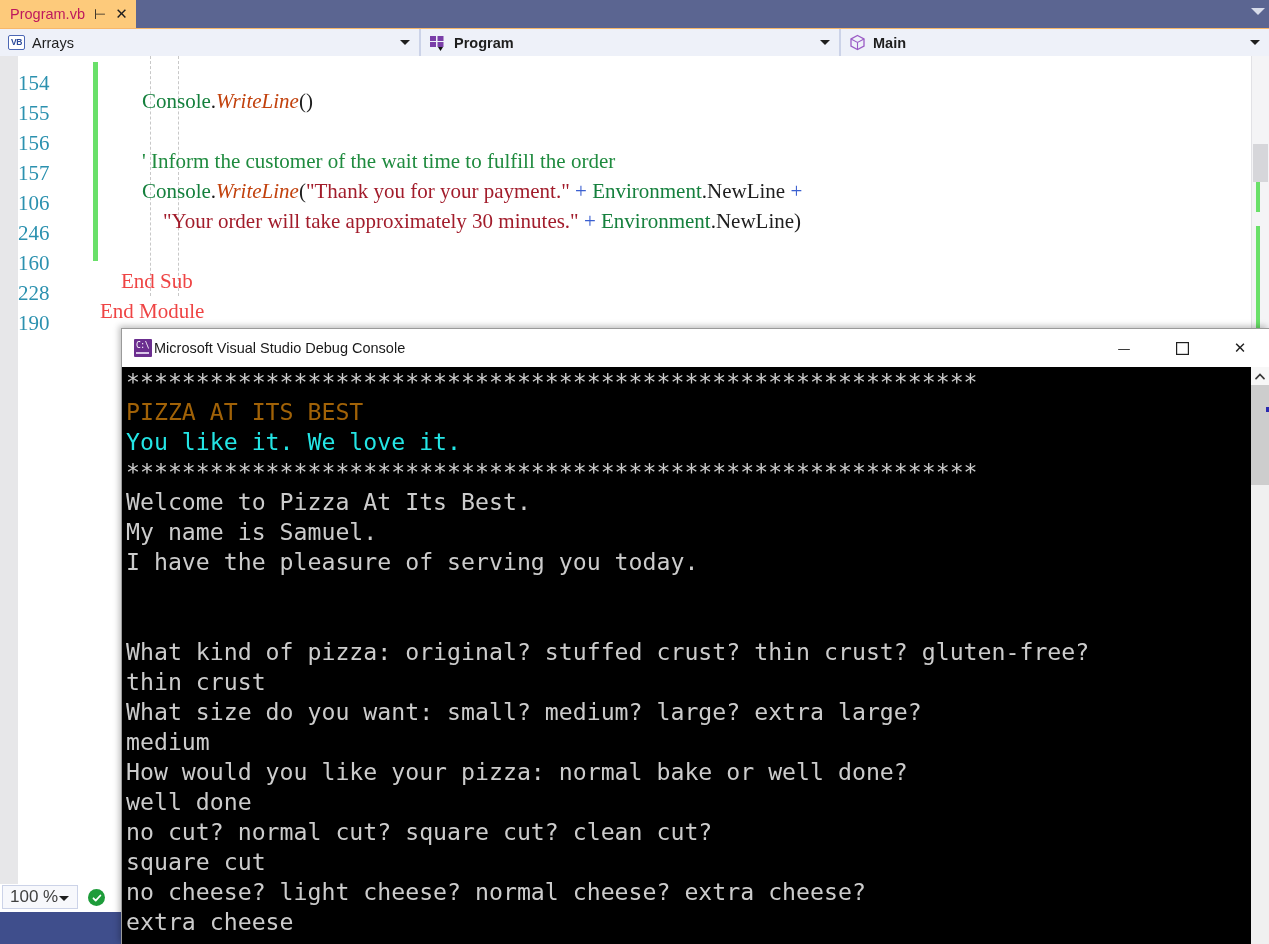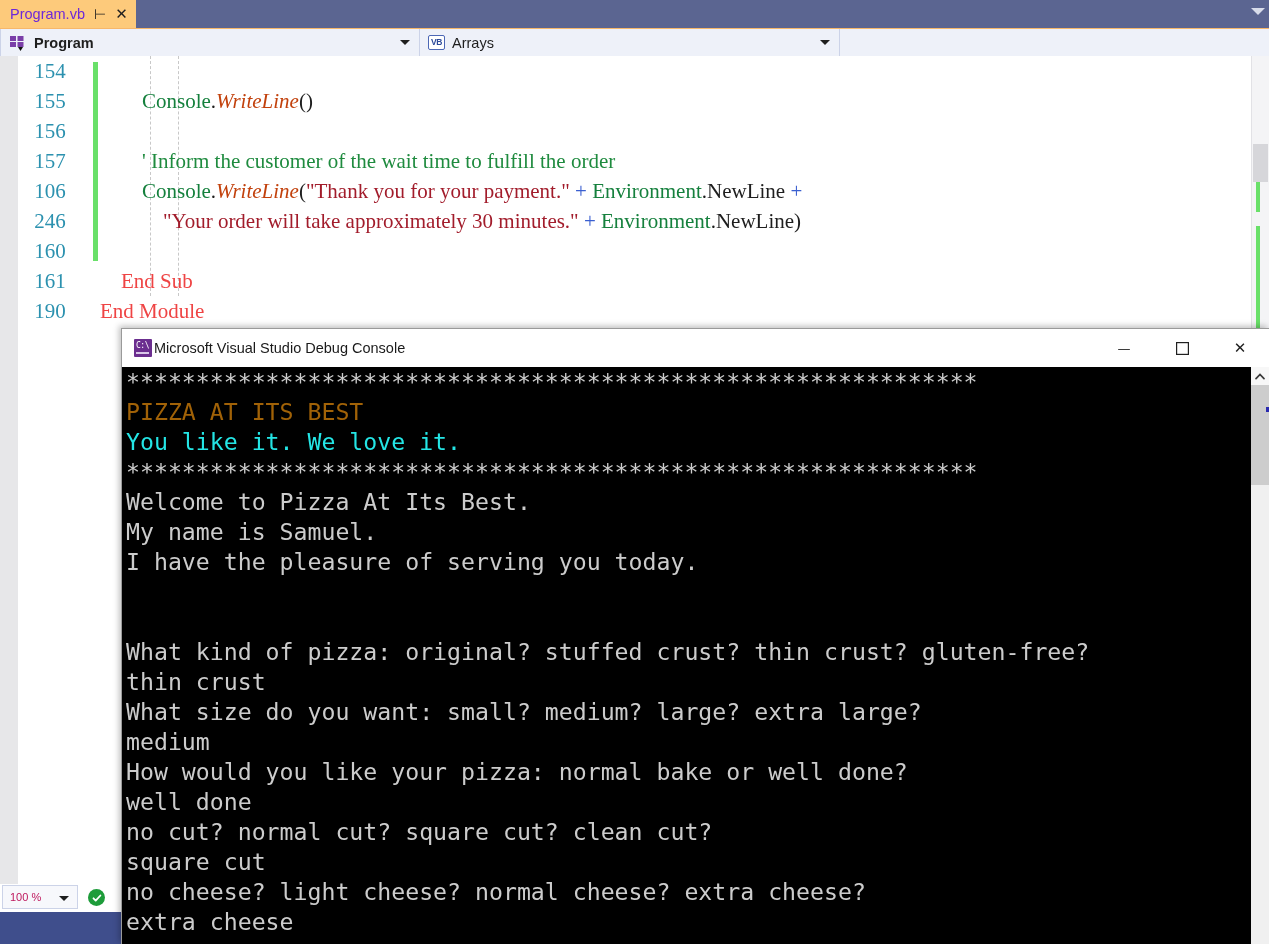--- a/index.html
+++ b/index.html
@@ -19,21 +19,21 @@
     position: absolute; left: 0; top: 0; width: 1269px; height: 28px;
     background: #5b6591;
   }
   .tab {
     position: absolute; left: 0; top: 0; height: 28px;
     background: #fdca7b;
     display: flex; align-items: center;
     padding: 0 8px 0 10px;
     gap: 9px;
   }
-  .tab-title { font-size: 14.5px; color: #6d28d9; white-space: nowrap; }
+  .tab-title { font-size: 14.5px; color: #be185d; white-space: nowrap; }
   .tab-pin {
     font-size: 14px; color: #1e1e1e; line-height: 1;
     font-family: "DejaVu Sans", sans-serif;
   }
   .tab-close {
     font-size: 15px; color: #1e1e1e; line-height: 1;
     font-family: "DejaVu Sans", sans-serif; font-weight: 400;
   }
   .tabstrip-caret {
     position: absolute; right: 4px; top: 8px;
@@ -92,24 +92,24 @@
   }
   .editor-leftgutter {
     position: absolute; left: 0; top: 0; width: 18px; height: 828px;
     background: #e7e7e9;
   }
   .editor-code {
     position: absolute; left: 18px; top: 0; right: 0; bottom: 0;
     background: #ffffff;
   }
   .linenums {
-    position: absolute; left: 18px; top: 0; width: 72px;
+    position: absolute; left: 18px; top: 12px; width: 72px;
     font-family: "Liberation Serif", serif;
     font-size: 21px; color: #2b91af;
-    text-align: center;
+    text-align: left;
   }
   .lnrow { height: 30px; line-height: 30px; padding-right: 8px; }
   .changebar {
     position: absolute; left: 93px; top: 6px; width: 5px; height: 199px;
     background: #69e069;
   }
   .indentguide {
     position: absolute; top: 0; width: 0;
     border-left: 1px dashed #c8c8c8; height: 240px;
   }
@@ -147,21 +147,21 @@
   
   .statusbar {
     position: absolute; left: 0; top: 884px; width: 1269px; height: 28px;
     background: #ffffff;
   }
   .zoombox {
     position: absolute; left: 2px; top: 1px; width: 76px; height: 24px;
     border: 1px solid #ccd3e8; background: #f7f8fc;
     display: flex; align-items: center; padding-left: 7px;
   }
-  .zoombox-label { font-size: 11px; color: #be185d; }
+  .zoombox-label { font-size: 17px; color: #404040; }
   .zoombox-caret {
     position: absolute; right: 8px; top: 10px; width: 0; height: 0;
     border-left: 5px solid transparent; border-right: 5px solid transparent;
     border-top: 5px solid #1e1e1e;
   }
   .okbadge {
     position: absolute; left: 88px; top: 5px;
     width: 17px; height: 17px; border-radius: 50%;
     background: #1d9c3a;
     display: flex; align-items: center; justify-content: center;
@@ -267,53 +267,64 @@
   <div class="tabstrip">
     <div class="tab">
       <span class="tab-title">Program.vb</span>
       <span class="tab-pin">⊢</span>
       <span class="tab-close">✕</span>
     </div>
     <div class="tabstrip-caret"></div>
   </div>
 
   <div class="navbar">
+    <div class="navcombo c1">
+      <span class="ico-vb">VB</span>
+      <span class="navcombo-label">Arrays</span>
+      <span class="navcombo-caret"></span>
+    </div>
     <div class="navcombo c2">
       <span class="ico-module">
         <svg width="18" height="16" viewBox="0 0 18 16">
           <rect x="1" y="1" width="6" height="5" fill="#7a3ea8"></rect>
           <rect x="8.5" y="1" width="6" height="5" fill="#7a3ea8"></rect>
           <rect x="1" y="7" width="6" height="5" fill="#7a3ea8"></rect>
           <rect x="8.5" y="7" width="6" height="5" fill="#7a3ea8"></rect>
           <path d="M9 12 L14 12 L11.5 16 Z" fill="#111111"></path>
         </svg>
       </span>
       <span class="navcombo-label">Program</span>
       <span class="navcombo-caret"></span>
     </div>
-    <div class="navcombo c1">
-      <span class="ico-vb">VB</span>
-      <span class="navcombo-label">Arrays</span>
+    <div class="navcombo c3">
+      <span class="ico-method">
+        <svg width="17" height="17" viewBox="0 0 17 17">
+          <path d="M8.5 1.5 L15 5 L15 12 L8.5 15.5 L2 12 L2 5 Z" fill="none" stroke="#9b5cc6" stroke-width="1.3"></path>
+          <path d="M2 5 L8.5 8.5 L15 5" fill="none" stroke="#9b5cc6" stroke-width="1.1"></path>
+          <path d="M8.5 8.5 L8.5 15.5" fill="none" stroke="#9b5cc6" stroke-width="1.1"></path>
+        </svg>
+      </span>
+      <span class="navcombo-label">Main</span>
       <span class="navcombo-caret"></span>
     </div>
   </div>
 
   <div class="editor-outer">
     <div class="editor-leftgutter"></div>
     <div class="editor-code"></div>
 
     <div class="linenums" id="linenums">
         <div class="lnrow">154</div>
         <div class="lnrow">155</div>
         <div class="lnrow">156</div>
         <div class="lnrow">157</div>
         <div class="lnrow">106</div>
         <div class="lnrow">246</div>
         <div class="lnrow">160</div>
-        <div class="lnrow">161</div>
+        <div class="lnrow">228</div>
         <div class="lnrow">190</div>
       </div>
     <div class="changebar"></div>
     <div class="indentguide" style="left:150px;"></div>
     <div class="indentguide" style="left:178px;"></div>
     <div class="codelines" id="codelines"><div class="cdrow">&nbsp;</div><div class="cdrow"><span class="t-punc">        </span><span class="t-ident">Console</span><span class="t-punc">.</span><span class="t-member">WriteLine</span><span class="t-punc">()</span></div><div class="cdrow">&nbsp;</div><div class="cdrow"><span class="t-comment">        ' Inform the customer of the wait time to fulfill the order</span></div><div class="cdrow"><span class="t-punc">        </span><span class="t-ident">Console</span><span class="t-punc">.</span><span class="t-member">WriteLine</span><span class="t-punc">(</span><span class="t-string">"Thank you for your payment."</span><span class="t-plus"> + </span><span class="t-ident">Environment</span><span class="t-punc">.</span><span class="t-op">NewLine</span><span class="t-plus"> +</span></div><div class="cdrow"><span class="t-punc">            </span><span class="t-string">"Your order will take approximately 30 minutes."</span><span class="t-plus"> + </span><span class="t-ident">Environment</span><span class="t-punc">.</span><span class="t-op">NewLine</span><span class="t-punc">)</span></div><div class="cdrow">&nbsp;</div><div class="cdrow"><span class="t-punc">    </span><span class="t-kw">End Sub</span></div><div class="cdrow"><span class="t-kw">End Module</span></div></div>
 
     <div class="ed-scroll">
       <div class="ed-scroll-track"></div>
       <div class="ed-marker-green" style="top:120px;height:36px;"></div>

